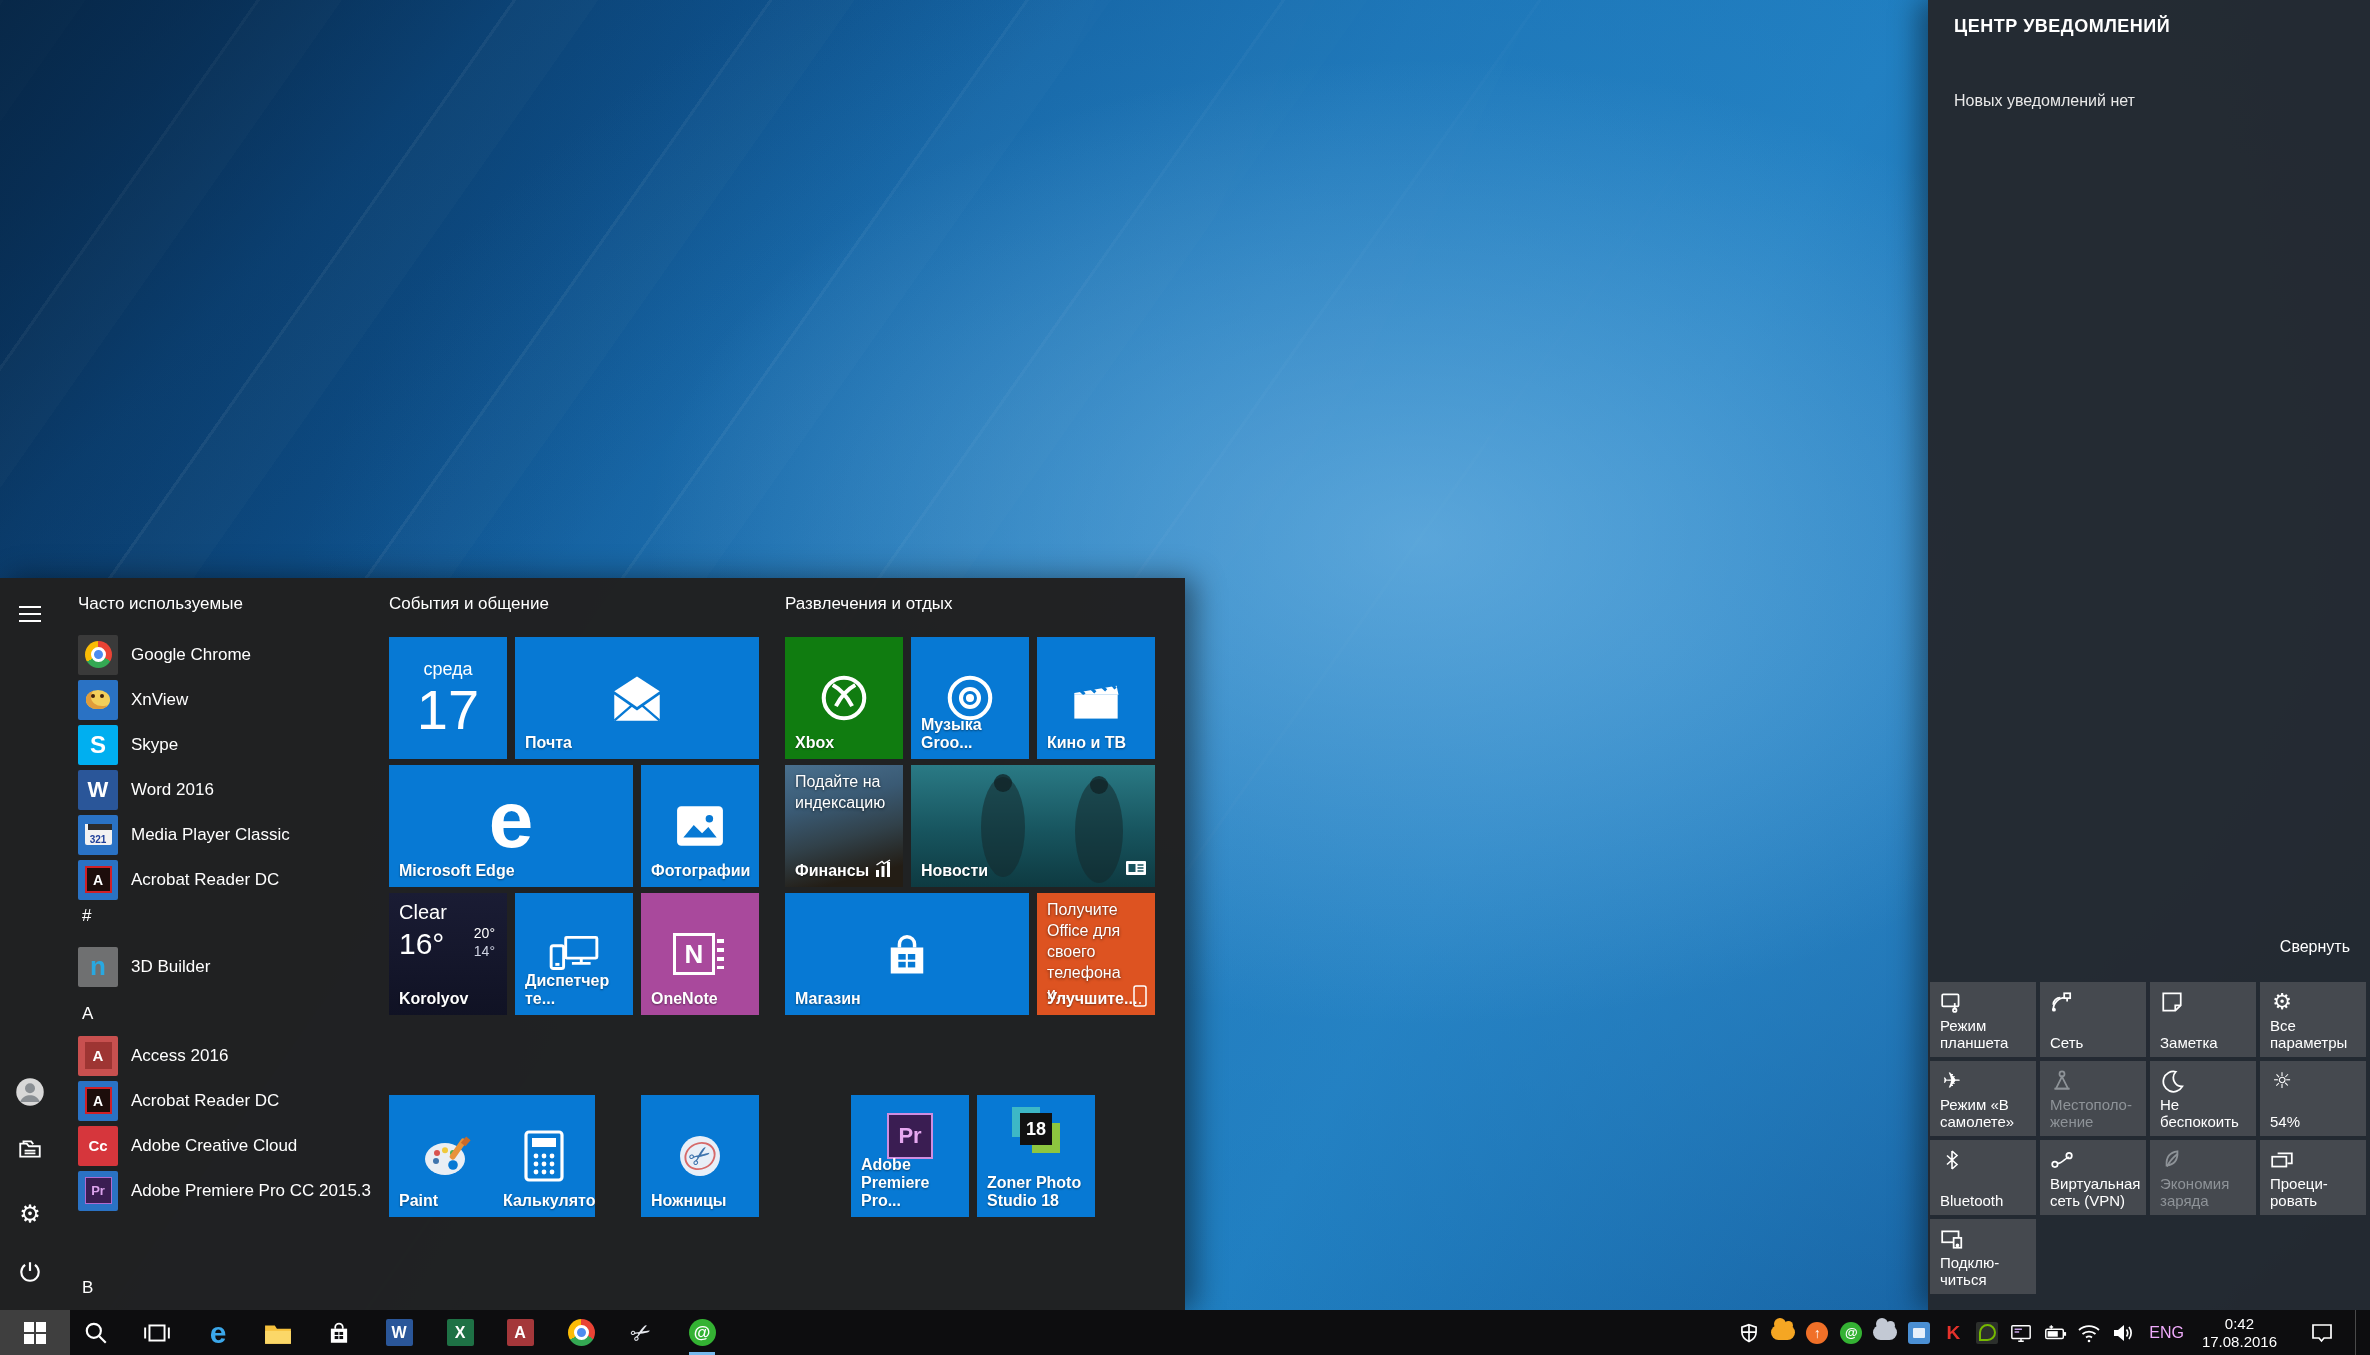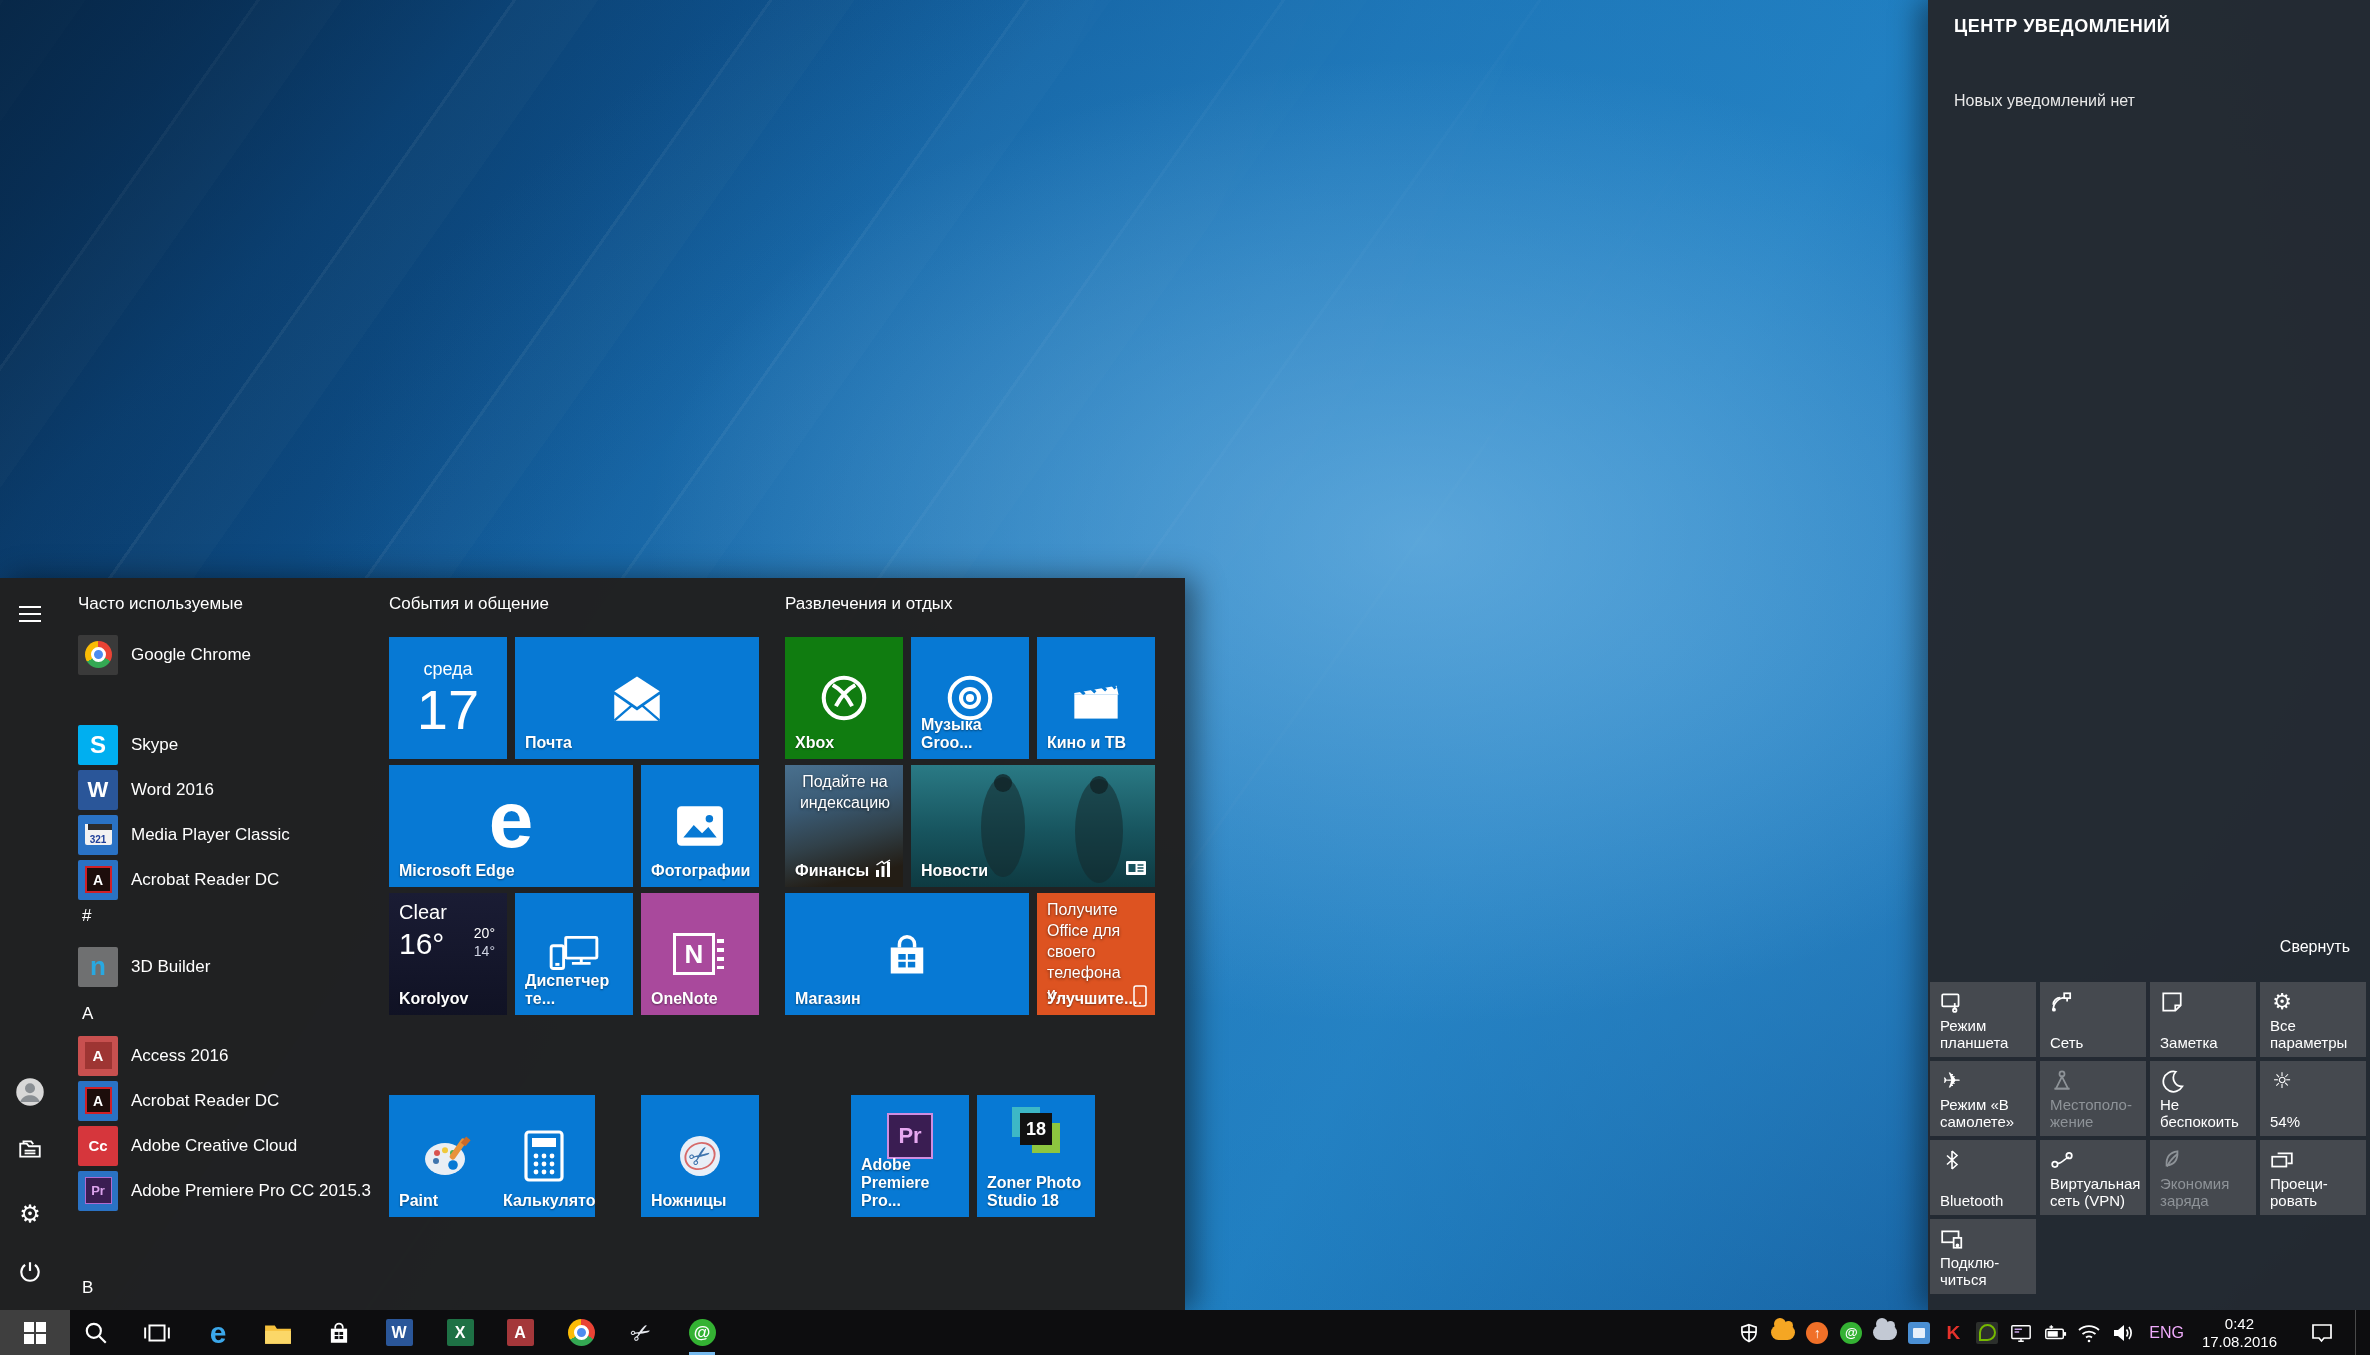--- a/index.html
+++ b/index.html
@@ -54,21 +54,21 @@
   
   .grp-hdr{position:absolute;top:16px;font-size:17px;color:#fff;}
   .tile{position:absolute;color:#fff;cursor:pointer;overflow:hidden;background:#0779d4;}
   .tile.dark{background:linear-gradient(180deg,#1a1c34,#101224);}
   .tlabel{position:absolute;left:10px;bottom:7px;font-size:16px;line-height:18px;right:8px;
     text-shadow:0 1px 2px rgba(0,0,0,.45);font-weight:bold;}
   .ticon{position:absolute;inset:0;display:flex;align-items:center;justify-content:center;}
   .t-green{background:#107c10;}
   .t-mag{background:#a9499c;}
   .t-orange{background:#dd5321;}
-  .t-finance{background:linear-gradient(165deg,#49708e 0%,#3a5a74 32%,#31414a 58%,#231d15 86%);text-align:center;}
+  .t-finance{background:linear-gradient(165deg,#49708e 0%,#3a5a74 32%,#31414a 58%,#231d15 86%);}
   .t-news{background:linear-gradient(180deg,#2a7a85 0%,#17545e 55%,#0e3a41 100%);}
   .headline{position:absolute;left:10px;top:6px;right:8px;font-size:16px;line-height:21px;text-shadow:0 1px 3px rgba(0,0,0,.6);}
   .badge{position:absolute;right:8px;bottom:8px;width:22px;height:22px;}
   .cal-wd{font-size:18px;margin-bottom:2px;}
   .cal-day{font-size:56px;font-weight:200;line-height:56px;}
   .edge-e{font-size:80px;font-weight:bold;line-height:80px;transform:translateY(-6px);}
   .on-icon{width:42px;height:42px;border:3px solid #fff;box-sizing:border-box;display:flex;align-items:center;justify-content:center;
     font-size:26px;font-weight:bold;position:relative;}
   .on-icon::after{content:"";position:absolute;right:-12px;top:3px;width:7px;height:30px;
     background:linear-gradient(#fff 0 4px,transparent 4px 9px,#fff 9px 13px,transparent 13px 18px,#fff 18px 22px,transparent 22px 27px,#fff 27px 30px);}
@@ -159,20 +159,24 @@
   </div>
 
   <div class="sec-hdr" style="top:16px">Часто используемые</div>
 
   <div class="app-row" style="top:54px">
     <span class="i i-chrome">
         <span class="chrome-ball"></span>
       </span>
     <span class="app-label">Google Chrome</span>
   </div>
+  <div class="app-row" style="top:99px">
+    <span class="i plate i-xn"></span>
+    <span class="app-label">XnView</span>
+  </div>
   <div class="app-row" style="top:144px">
     <span class="i i-skype"></span>
     <span class="app-label">Skype</span>
   </div>
   <div class="app-row" style="top:189px">
     <span class="i i-word"></span>
     <span class="app-label">Word 2016</span>
   </div>
   <div class="app-row" style="top:234px">
     <span class="i plate">

